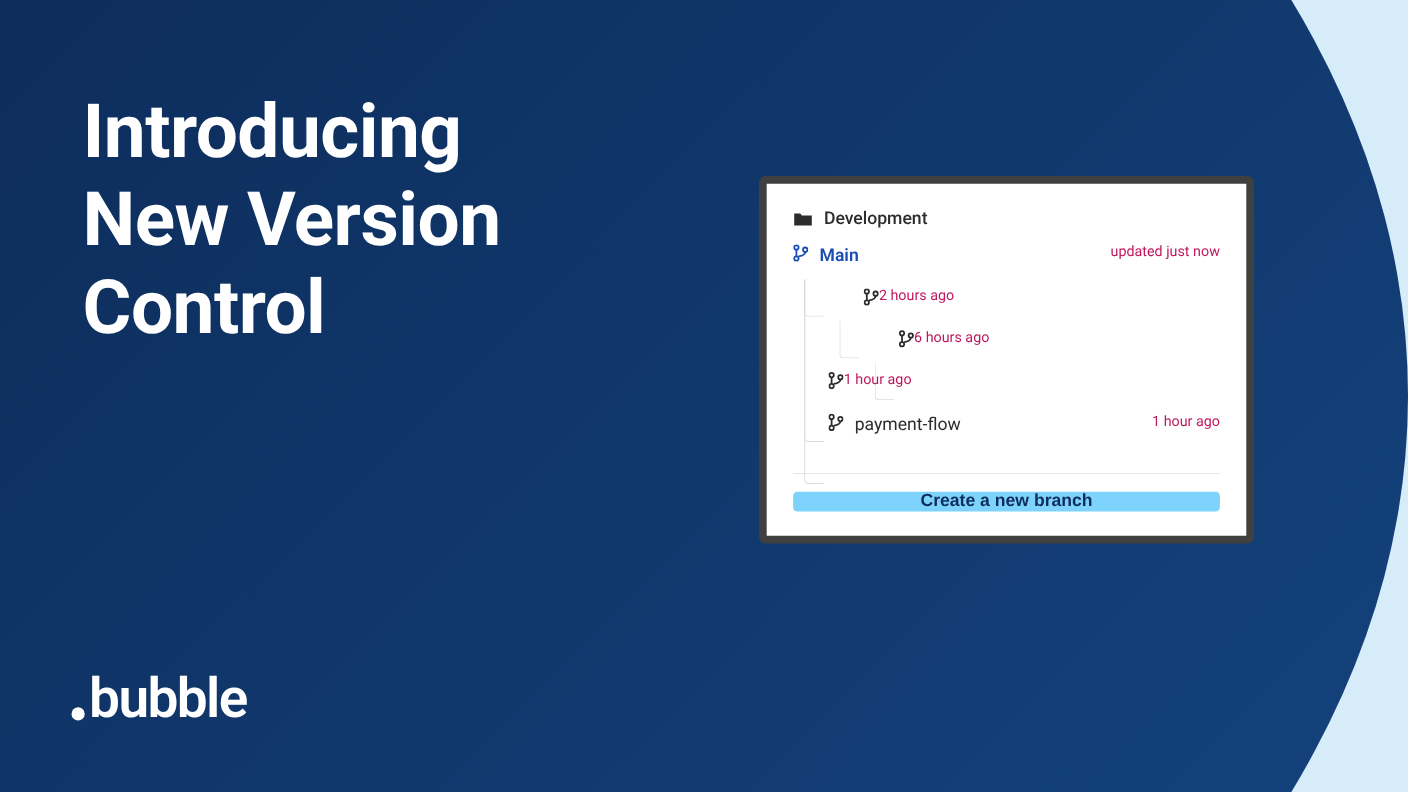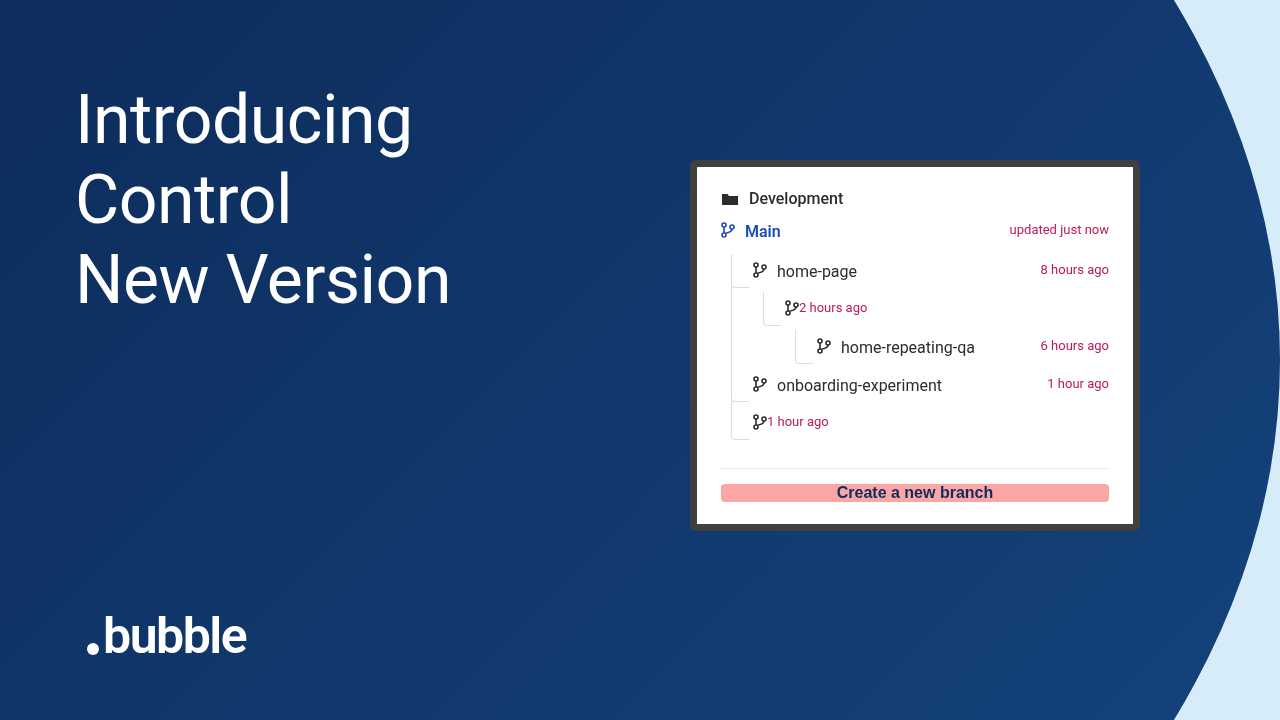--- a/index.html
+++ b/index.html
@@ -19,28 +19,28 @@
   height: 100%;
   background: linear-gradient(135deg, #0d2d5c 0%, #14427c 100%);
   clip-path: ellipse(155% 155% at -55% 50%);
 }
 .heading {
   position: absolute;
   top: 80px;
   left: 75px;
   color: #fff;
   font-size: 68px;
-  font-weight: 400;
+  font-weight: 700;
   line-height: 1.18;
   letter-spacing: -0.5px;
 }
 .logo {
   position: absolute;
   bottom: 55px;
-  left: 87px;
+  left: 65px;
   display: flex;
   align-items: baseline;
   gap: 4px;
 }
 .logo-dot {
   width: 12px;
   height: 12px;
   border-radius: 50%;
   background: #fff;
   align-self: flex-end;
@@ -117,38 +117,38 @@
   border-bottom-left-radius: 4px;
 }
 .divider {
   border: none;
   border-top: 1px solid #e8e8e8;
   margin: 16px 0 14px 0;
 }
 .create-btn {
   width: 100%;
   padding: 0;
-  background: #fca5a5;
+  background: #7dd3fc;
   border: none;
   border-radius: 4px;
   color: #0d2d5c;
   font-size: 16px;
   font-weight: 600;
   cursor: pointer;
 }
 </style>
 </head>
 <body>
 
 <div class="bg-dark"></div>
 
 <div class="heading">
   <div>Introducing</div>
+  <div>New Version</div>
   <div>Control</div>
-  <div>New Version</div>
 </div>
 
 <div class="logo">
   <div class="logo-dot"></div>
   <div class="logo-text">bubble</div>
 </div>
 
 <div class="panel">
   <div class="panel-header">
     <svg class="folder-icon" viewBox="0 0 18 14">
@@ -169,70 +169,59 @@
       <svg class="branch-icon" viewBox="0 0 14 16">
         <circle cx="3" cy="3" r="2" fill="none" stroke="#1a4db3" stroke-width="1.6"></circle>
         <circle cx="3" cy="13" r="2" fill="none" stroke="#1a4db3" stroke-width="1.6"></circle>
         <circle cx="11" cy="5" r="2" fill="none" stroke="#1a4db3" stroke-width="1.6"></circle>
         <path d="M3 5 L3 11 M11 7 Q11 10 5 11" fill="none" stroke="#1a4db3" stroke-width="1.6"></path>
       </svg>
       <span class="branch-name main-name">Main</span>
       <span class="branch-time">updated just now</span>
     </div>
 
+
+    <div class="branch-row indent-2">
+      <svg class="branch-icon" viewBox="0 0 14 16">
+        <circle cx="3" cy="3" r="2" fill="none" stroke="#2c2c2c" stroke-width="1.6"></circle>
+        <circle cx="3" cy="13" r="2" fill="none" stroke="#2c2c2c" stroke-width="1.6"></circle>
+        <circle cx="11" cy="5" r="2" fill="none" stroke="#2c2c2c" stroke-width="1.6"></circle>
+        <path d="M3 5 L3 11 M11 7 Q11 10 5 11" fill="none" stroke="#2c2c2c" stroke-width="1.6"></path>
+      </svg>
+      <span class="branch-time">2 hours ago</span>
+    </div>
+
+    <div class="branch-row indent-3">
+      <svg class="branch-icon" viewBox="0 0 14 16">
+        <circle cx="3" cy="3" r="2" fill="none" stroke="#2c2c2c" stroke-width="1.6"></circle>
+        <circle cx="3" cy="13" r="2" fill="none" stroke="#2c2c2c" stroke-width="1.6"></circle>
+        <circle cx="11" cy="5" r="2" fill="none" stroke="#2c2c2c" stroke-width="1.6"></circle>
+        <path d="M3 5 L3 11 M11 7 Q11 10 5 11" fill="none" stroke="#2c2c2c" stroke-width="1.6"></path>
+      </svg>
+      <span class="branch-time">6 hours ago</span>
+    </div>
+
     <div class="branch-row indent-1">
       <svg class="branch-icon" viewBox="0 0 14 16">
         <circle cx="3" cy="3" r="2" fill="none" stroke="#2c2c2c" stroke-width="1.6"></circle>
         <circle cx="3" cy="13" r="2" fill="none" stroke="#2c2c2c" stroke-width="1.6"></circle>
         <circle cx="11" cy="5" r="2" fill="none" stroke="#2c2c2c" stroke-width="1.6"></circle>
         <path d="M3 5 L3 11 M11 7 Q11 10 5 11" fill="none" stroke="#2c2c2c" stroke-width="1.6"></path>
       </svg>
-      <span class="branch-name">home-page</span>
-      <span class="branch-time">8 hours ago</span>
-    </div>
-
-    <div class="branch-row indent-2">
-      <svg class="branch-icon" viewBox="0 0 14 16">
-        <circle cx="3" cy="3" r="2" fill="none" stroke="#2c2c2c" stroke-width="1.6"></circle>
-        <circle cx="3" cy="13" r="2" fill="none" stroke="#2c2c2c" stroke-width="1.6"></circle>
-        <circle cx="11" cy="5" r="2" fill="none" stroke="#2c2c2c" stroke-width="1.6"></circle>
-        <path d="M3 5 L3 11 M11 7 Q11 10 5 11" fill="none" stroke="#2c2c2c" stroke-width="1.6"></path>
-      </svg>
-      <span class="branch-time">2 hours ago</span>
-    </div>
-
-    <div class="branch-row indent-3">
-      <svg class="branch-icon" viewBox="0 0 14 16">
-        <circle cx="3" cy="3" r="2" fill="none" stroke="#2c2c2c" stroke-width="1.6"></circle>
-        <circle cx="3" cy="13" r="2" fill="none" stroke="#2c2c2c" stroke-width="1.6"></circle>
-        <circle cx="11" cy="5" r="2" fill="none" stroke="#2c2c2c" stroke-width="1.6"></circle>
-        <path d="M3 5 L3 11 M11 7 Q11 10 5 11" fill="none" stroke="#2c2c2c" stroke-width="1.6"></path>
-      </svg>
-      <span class="branch-name">home-repeating-qa</span>
-      <span class="branch-time">6 hours ago</span>
+      <span class="branch-time">1 hour ago</span>
     </div>
 
     <div class="branch-row indent-1">
       <svg class="branch-icon" viewBox="0 0 14 16">
         <circle cx="3" cy="3" r="2" fill="none" stroke="#2c2c2c" stroke-width="1.6"></circle>
         <circle cx="3" cy="13" r="2" fill="none" stroke="#2c2c2c" stroke-width="1.6"></circle>
         <circle cx="11" cy="5" r="2" fill="none" stroke="#2c2c2c" stroke-width="1.6"></circle>
         <path d="M3 5 L3 11 M11 7 Q11 10 5 11" fill="none" stroke="#2c2c2c" stroke-width="1.6"></path>
       </svg>
-      <span class="branch-name">onboarding-experiment</span>
-      <span class="branch-time">1 hour ago</span>
-    </div>
-
-    <div class="branch-row indent-1">
-      <svg class="branch-icon" viewBox="0 0 14 16">
-        <circle cx="3" cy="3" r="2" fill="none" stroke="#2c2c2c" stroke-width="1.6"></circle>
-        <circle cx="3" cy="13" r="2" fill="none" stroke="#2c2c2c" stroke-width="1.6"></circle>
-        <circle cx="11" cy="5" r="2" fill="none" stroke="#2c2c2c" stroke-width="1.6"></circle>
-        <path d="M3 5 L3 11 M11 7 Q11 10 5 11" fill="none" stroke="#2c2c2c" stroke-width="1.6"></path>
-      </svg>
+      <span class="branch-name">payment-flow</span>
       <span class="branch-time">1 hour ago</span>
     </div>
 
   </div>
 
   <hr class="divider">
 
   <button class="create-btn">Create a new branch</button>
 </div>
 

